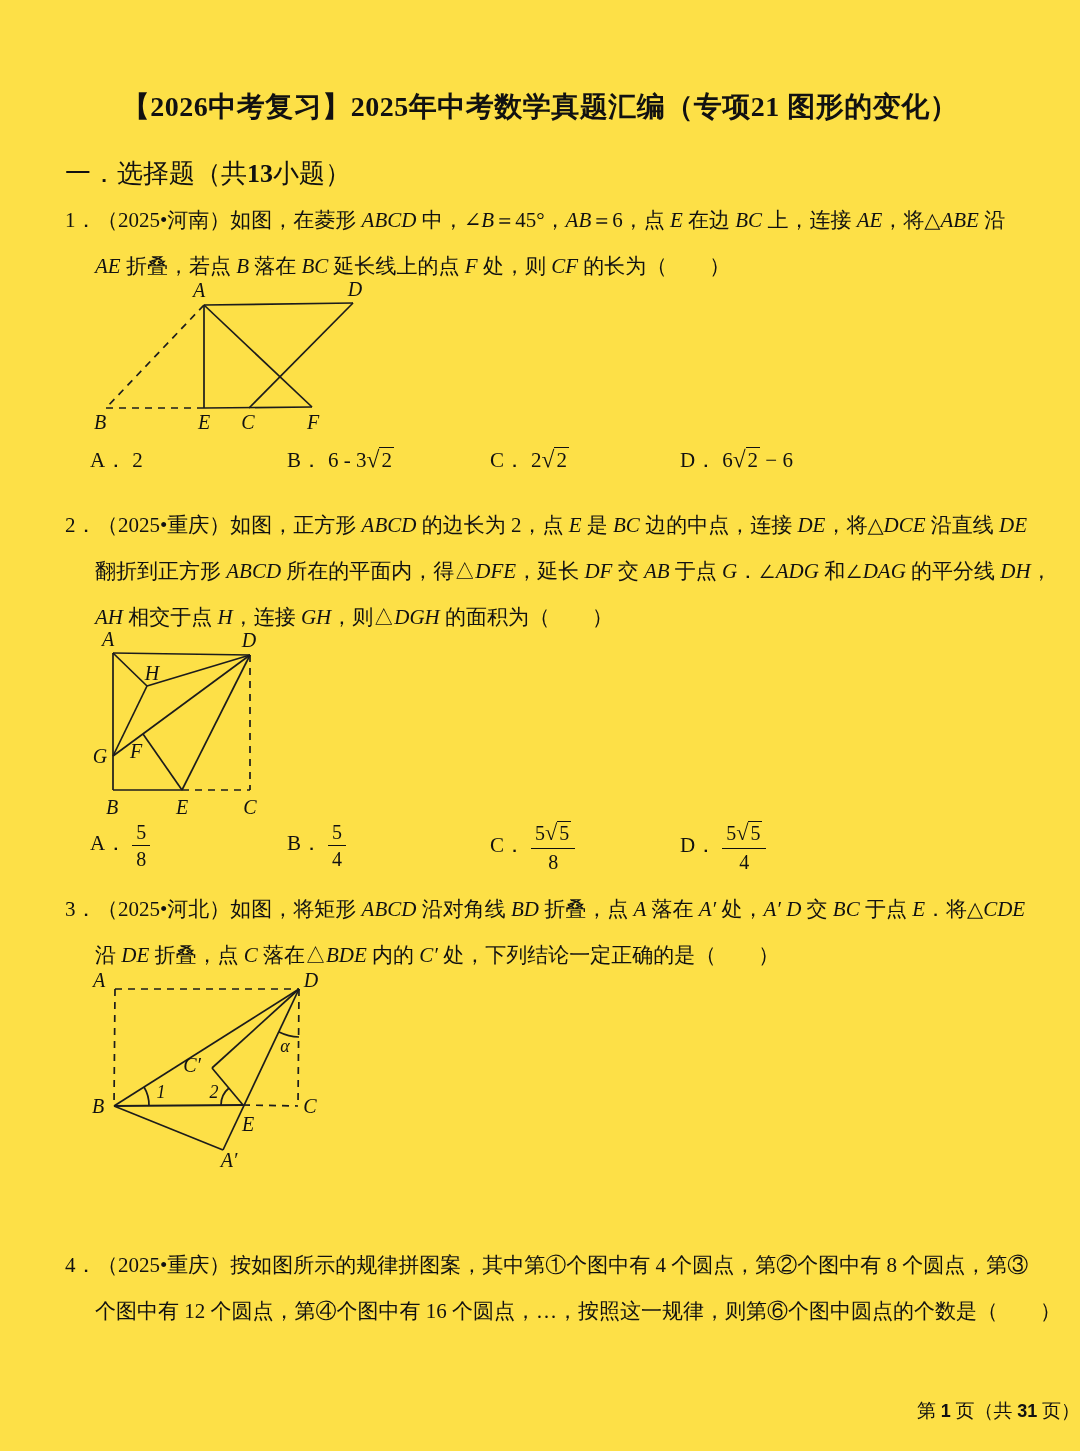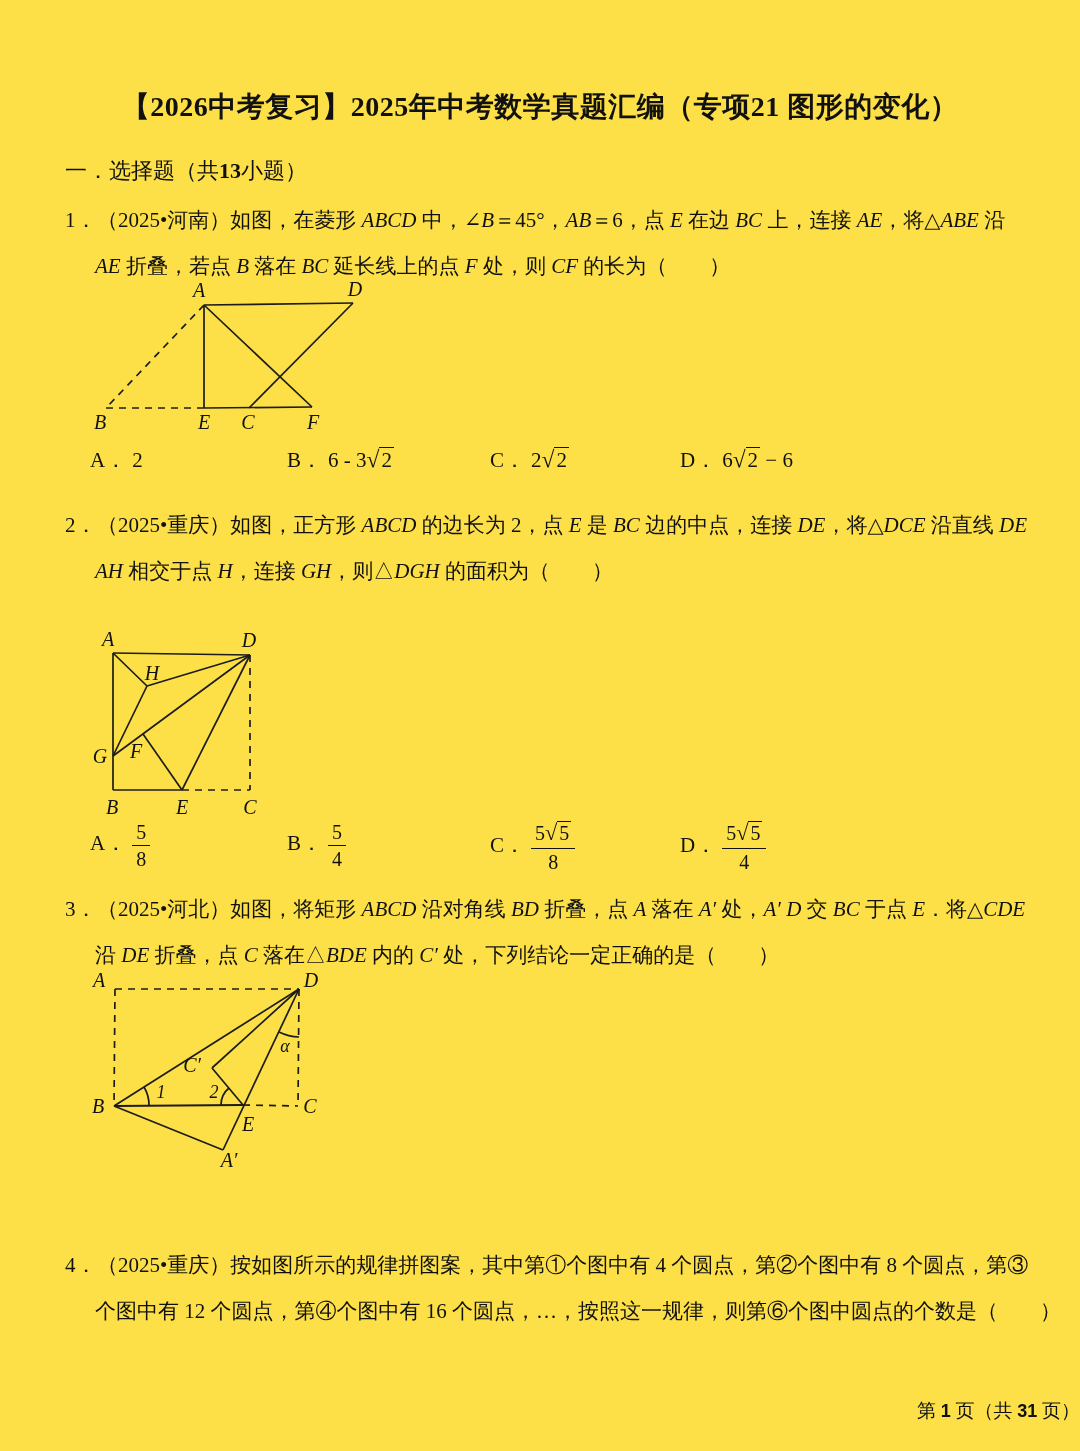--- a/index.html
+++ b/index.html
@@ -1,20 +1,20 @@
 <!DOCTYPE html>
 <html><head>
 <meta charset="utf-8">
 <style>
   html,body{margin:0;padding:0;background:#e8e8e8;}
   .page{position:relative;width:1080px;height:1451px;background:#fde047;margin:0 auto;
         font-family:"Liberation Serif","DejaVu Serif",serif;color:#111;overflow:hidden;}
   .title{position:absolute;top:88px;left:0;width:100%;text-align:center;
          font-size:28px;font-weight:bold;letter-spacing:0.5px;}
-  .section{position:absolute;top:156px;left:65px;font-size:22px;}
+  .section{position:absolute;top:156px;left:65px;font-size:26px;}
   .section b{font-family:"Liberation Serif",serif;}
   .qblock{position:absolute;left:65px;font-size:21px;line-height:46px;}
   .qline{white-space:nowrap;}
   .qline.cont{margin-left:30px;font-family:Liberation Serif, serif;}
   .qnum{display:inline-block;min-width:32px;}
   .figwrap{position:absolute;}
   svg{display:block;overflow:visible;}
   svg text{font-size:20px;font-style:italic;font-family:"Liberation Serif","DejaVu Serif",serif;fill:#111;}
   svg text.small{font-size:18px;}
   .optrow{position:absolute;left:65px;width:980px;height:50px;font-size:21px;}
@@ -68,20 +68,21 @@
 
   <div class="optrow" style="top:446px;">
     <span class="opt" style="left:25px"><span class="opt-label">A．</span><span>2</span><span class="sqrt"></span><span></span></span>
     <span class="opt" style="left:222px"><span class="opt-label">B．</span><span>6 - 3</span><span class="sqrt"><span class="sqrt-sign">√</span><span class="sqrt-rdc">2</span></span><span></span></span>
     <span class="opt" style="left:425px"><span class="opt-label">C．</span><span>2</span><span class="sqrt"><span class="sqrt-sign">√</span><span class="sqrt-rdc">2</span></span><span></span></span>
     <span class="opt" style="left:615px"><span class="opt-label">D．</span><span>6</span><span class="sqrt"><span class="sqrt-sign">√</span><span class="sqrt-rdc">2</span></span><span> − 6</span></span>
   </div>
 
   <div class="qblock" style="top:502px;">
     <div class="qline"><span class="qnum">2．</span><span class="mathify">（2025•重庆）如图，正方形 <i>A</i><i>B</i><i>C</i><i>D</i> 的边长为 2，点 <i>E</i> 是 <i>B</i><i>C</i> 边的中点，连接 <i>D</i><i>E</i>，将△<i>D</i><i>C</i><i>E</i> 沿直线 <i>D</i><i>E</i></span></div>
+    <div class="qline cont mathify">翻折到正方形 <i>A</i><i>B</i><i>C</i><i>D</i> 所在的平面内，得△<i>D</i><i>F</i><i>E</i>，延长 <i>D</i><i>F</i> 交 <i>A</i><i>B</i> 于点 <i>G</i>．∠<i>A</i><i>D</i><i>G</i> 和∠<i>D</i><i>A</i><i>G</i> 的平分线 <i>D</i><i>H</i>，</div>
     <div class="qline cont mathify"><i>A</i><i>H</i> 相交于点 <i>H</i>，连接 <i>G</i><i>H</i>，则△<i>D</i><i>G</i><i>H</i> 的面积为（　　）</div>
   </div>
 
   <div class="figwrap" style="left:85px;top:628px;">
     <svg width="205" height="195">
       <g stroke="#1c1c1c" stroke-width="1.7" fill="none">
         <line x1="28" y1="25" x2="165" y2="27"></line>
         <line x1="28" y1="25" x2="28" y2="162"></line>
         <line x1="28" y1="162" x2="97" y2="162"></line>
         <line x1="165" y1="27" x2="97" y2="162"></line>

